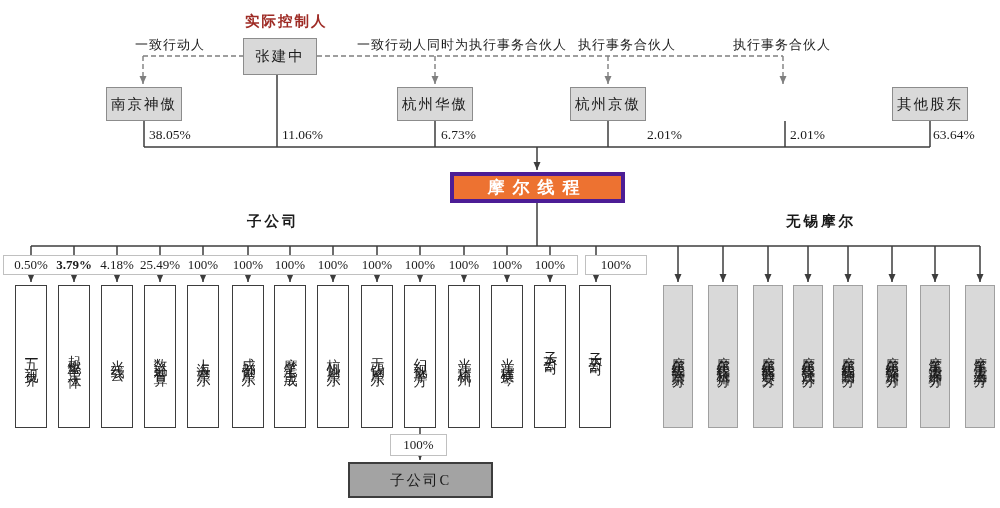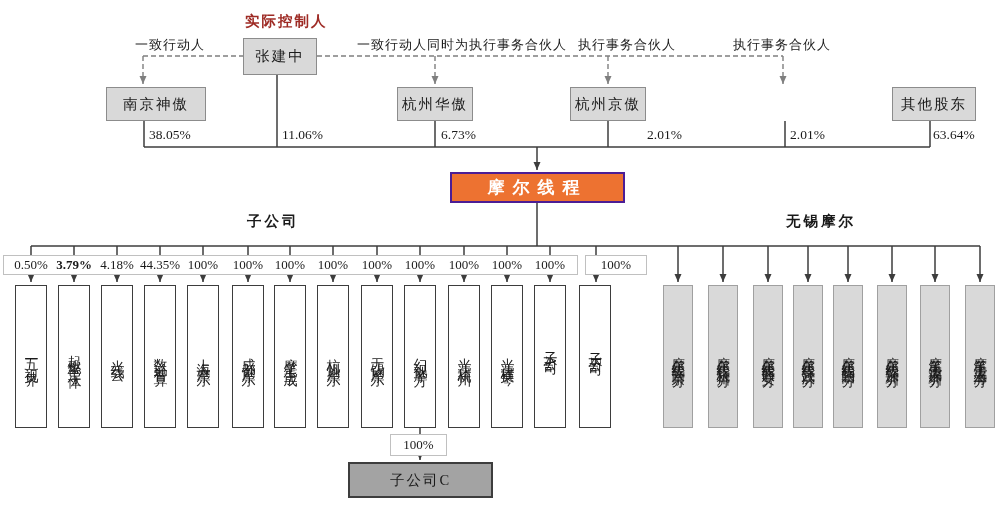--- a/index.html
+++ b/index.html
@@ -8,21 +8,21 @@
     font-family:"Liberation Serif","DejaVu Serif",serif;color:#1a1a1a;
   }
   #stage *{box-sizing:border-box;}
   svg.lines{position:absolute;left:0;top:0;z-index:0;pointer-events:none;}
   .node{
     position:absolute;display:flex;align-items:center;justify-content:center;
     text-align:center;z-index:1;font-size:14.5px;letter-spacing:2px;
   }
   .gray{background:#d9d9d9;border:1px solid #8c8c8c;}
   .root{
-    background:#ed7231;border:2px solid #4c1d95;color:#ffffff;
+    background:#ed7231;border:4px solid #4c1d95;color:#ffffff;
     font-weight:bold;font-size:17px;letter-spacing:8px;text-align:right;
   }
   .ctrl-tag{
     position:absolute;z-index:1;color:#9e2b25;font-weight:bold;
     font-size:14.5px;letter-spacing:2px;
   }
   .rel-label{position:absolute;z-index:1;font-size:13px;letter-spacing:1px;white-space:nowrap;}
   .pct{position:absolute;z-index:2;font-size:13.5px;white-space:nowrap;}
   .spct{position:absolute;z-index:2;font-size:13px;transform:translateX(-50%);top:257px;white-space:nowrap;}
   .strip{position:absolute;z-index:1;background:#ffffff;border:1px solid #c0c0c0;}
@@ -110,44 +110,44 @@
 
   <div class="ctrl-tag" style="left:245px;top:12px;">实际控制人</div>
 
   <div class="rel-label" style="left:135px;top:36px;">一致行动人</div>
   <div class="rel-label" style="left:357px;top:36px;">一致行动人同时为执行事务合伙人</div>
   <div class="rel-label" style="left:578px;top:36px;">执行事务合伙人</div>
   <div class="rel-label" style="left:733px;top:36px;">执行事务合伙人</div>
 
   <div class="node gray" style="left:243px;top:38px;width:74px;height:37px;">张建中</div>
 
-  <div class="node gray" style="left:106px;top:87px;width:100px;height:34px;">南京神傲</div>
+  <div class="node gray" style="left:106px;top:87px;width:76px;height:34px;">南京神傲</div>
   <div class="node gray" style="left:397px;top:87px;width:76px;height:34px;">杭州华傲</div>
   <div class="node gray" style="left:570px;top:87px;width:76px;height:34px;">杭州京傲</div>
-  <div class="node gray" style="left:892px;top:87px;width:84px;height:34px;">其他股东</div>
+  <div class="node gray" style="left:892px;top:87px;width:76px;height:34px;">其他股东</div>
 
   <div class="pct" style="left:149px;top:127px;">38.05%</div>
   <div class="pct" style="left:282px;top:127px;">11.06%</div>
   <div class="pct" style="left:441px;top:127px;">6.73%</div>
   <div class="pct" style="left:647px;top:127px;">2.01%</div>
   <div class="pct" style="left:790px;top:127px;">2.01%</div>
   <div class="pct" style="left:933px;top:127px;">63.64%</div>
 
   <div class="node root" style="left:450px;top:172px;width:175px;height:31px;">摩尔线程</div>
 
   <div class="section-label" style="left:247px;top:212px;">子公司</div>
   <div class="section-label" style="left:786px;top:212px;">无锡摩尔</div>
 
   <div class="strip" style="left:3px;top:255px;width:575px;height:20px;"></div>
   <div class="strip" style="left:585px;top:255px;width:62px;height:20px;display:flex;align-items:center;justify-content:center;font-size:13px;">100%</div>
 
   <div class="spct" style="left:31px;">0.50%</div>
   <div class="spct" style="left:74px;font-weight:bold;">3.79%</div>
   <div class="spct" style="left:117px;">4.18%</div>
-  <div class="spct" style="left:160px;">44.35%</div>
+  <div class="spct" style="left:160px;">25.49%</div>
   <div class="spct" style="left:203px;">100%</div>
   <div class="spct" style="left:248px;">100%</div>
   <div class="spct" style="left:290px;">100%</div>
   <div class="spct" style="left:333px;">100%</div>
   <div class="spct" style="left:377px;">100%</div>
   <div class="spct" style="left:420px;">100%</div>
   <div class="spct" style="left:464px;">100%</div>
   <div class="spct" style="left:507px;">100%</div>
   <div class="spct" style="left:550px;">100%</div>
 

